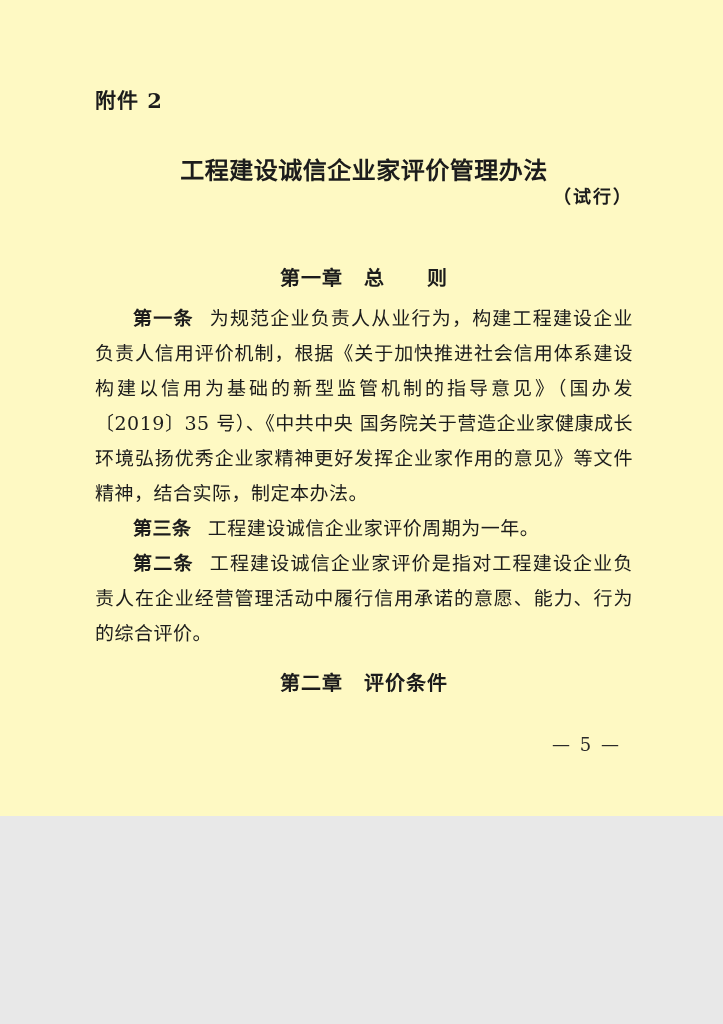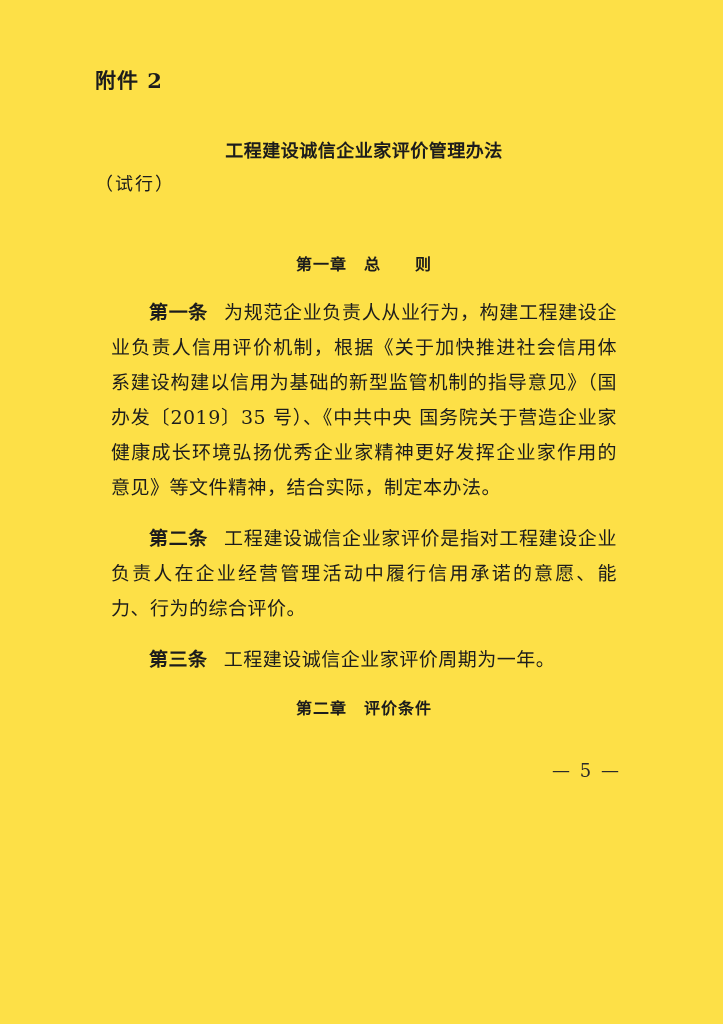--- a/index.html
+++ b/index.html
@@ -3,71 +3,71 @@
 <meta charset="utf-8">
 <style>
   html, body {
     margin: 0;
     padding: 0;
     background: #e8e8e8;
   }
   .page {
     position: relative;
     width: 723px;
-    height: 1024px;
+    height: 816px;
     margin: 0 auto;
-    background: #fde047;
+    background: #fef9c3;
     box-sizing: border-box;
-    padding: 68px 90px 0 95px;
+    padding: 88px 90px 0 95px;
     color: #1c1c1c;
     overflow: hidden;
     font-family: "DejaVu Serif", "Liberation Serif", serif;
   }
   .attachment {
     font-size: 21px;
     line-height: 26px;
     font-weight: 600;
     letter-spacing: 1px;
   }
   .doc-title {
     margin: 42px 0 0 0;
     text-align: center;
-    font-size: 18px;
+    font-size: 24px;
     line-height: 30px;
     font-weight: 700;
     letter-spacing: 0.5px;
     font-family: "DejaVu Serif", "Liberation Serif", serif;
   }
   .doc-subtitle {
-    margin-top: 7px;
-    text-align: left;
+    margin-top: 0;
+    text-align: right;
     font-size: 18px;
     line-height: 22px;
-    font-weight: 400;
+    font-weight: 700;
     letter-spacing: 2px;
   }
   .chapter-heading {
     margin: 0;
     text-align: center;
-    font-size: 16px;
+    font-size: 20px;
     line-height: 28px;
     font-weight: 700;
     letter-spacing: 1px;
     font-family: "DejaVu Sans", "Liberation Sans", sans-serif;
   }
   .chapter-heading.first {
     margin-top: 56px;
     margin-bottom: 9px;
   }
   .chapter-heading.second {
     margin-top: 18px;
     margin-bottom: 9px;
   }
   .article {
-    margin: 16px;
+    margin: 0;
     font-size: 19px;
     line-height: 35px;
     text-align: justify;
     text-justify: inter-ideograph;
     text-indent: 2em;
     letter-spacing: 0.5px;
   }
   .art-num {
     font-weight: 700;
     font-family: "DejaVu Sans", "Liberation Sans", sans-serif;
@@ -94,25 +94,25 @@
 
   <div class="doc-subtitle">（试行）</div>
 
   <h2 class="chapter-heading first">第一章　总　　则</h2>
 
   <p class="article">
     <span class="art-num">第一条</span><span>为规范企业负责人从业行为，构建工程建设企业负责人信用评价机制，根据《关于加快推进社会信用体系建设构建以信用为基础的新型监管机制的指导意见》（国办发〔2019〕35 号）、《中共中央 国务院关于营造企业家健康成长环境弘扬优秀企业家精神更好发挥企业家作用的意见》等文件精神，结合实际，制定本办法。</span>
   </p>
 
   <p class="article">
-    <span class="art-num">第二条</span><span>工程建设诚信企业家评价是指对工程建设企业负责人在企业经营管理活动中履行信用承诺的意愿、能力、行为的综合评价。</span>
+    <span class="art-num">第三条</span><span>工程建设诚信企业家评价周期为一年。</span>
   </p>
 
   <p class="article">
-    <span class="art-num">第三条</span><span>工程建设诚信企业家评价周期为一年。</span>
+    <span class="art-num">第二条</span><span>工程建设诚信企业家评价是指对工程建设企业负责人在企业经营管理活动中履行信用承诺的意愿、能力、行为的综合评价。</span>
   </p>
 
 
   <h2 class="chapter-heading second">第二章　评价条件</h2>
 
 
   <div class="page-footer">— 5 —</div>
 
 </div>
 

